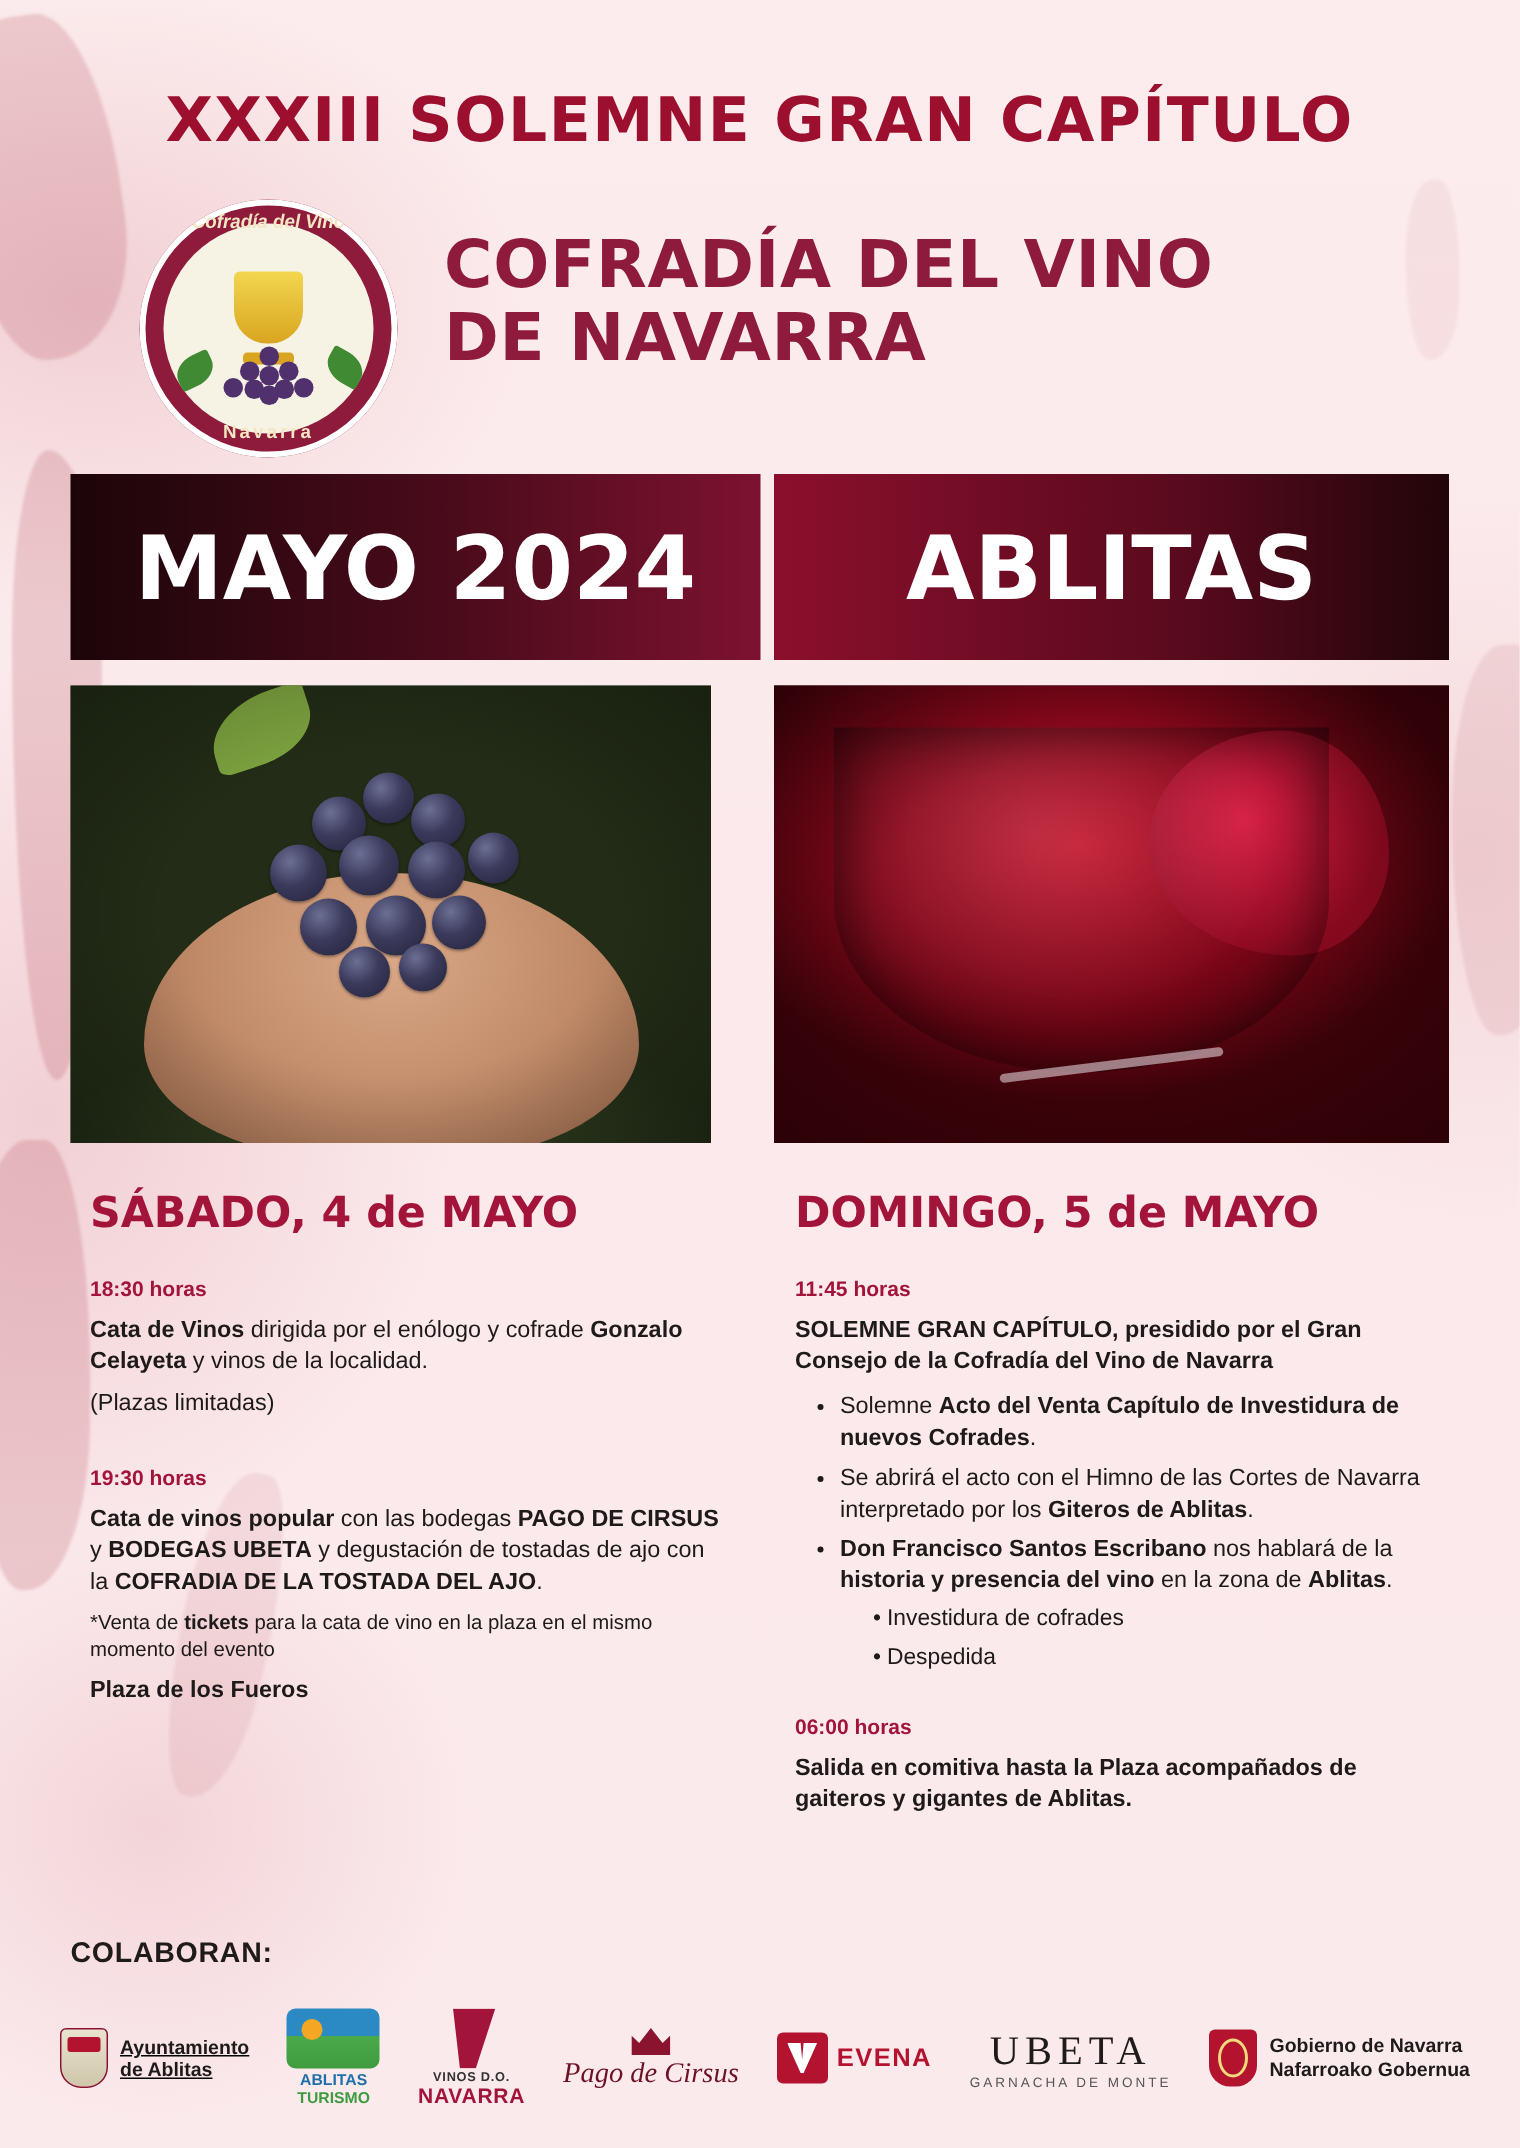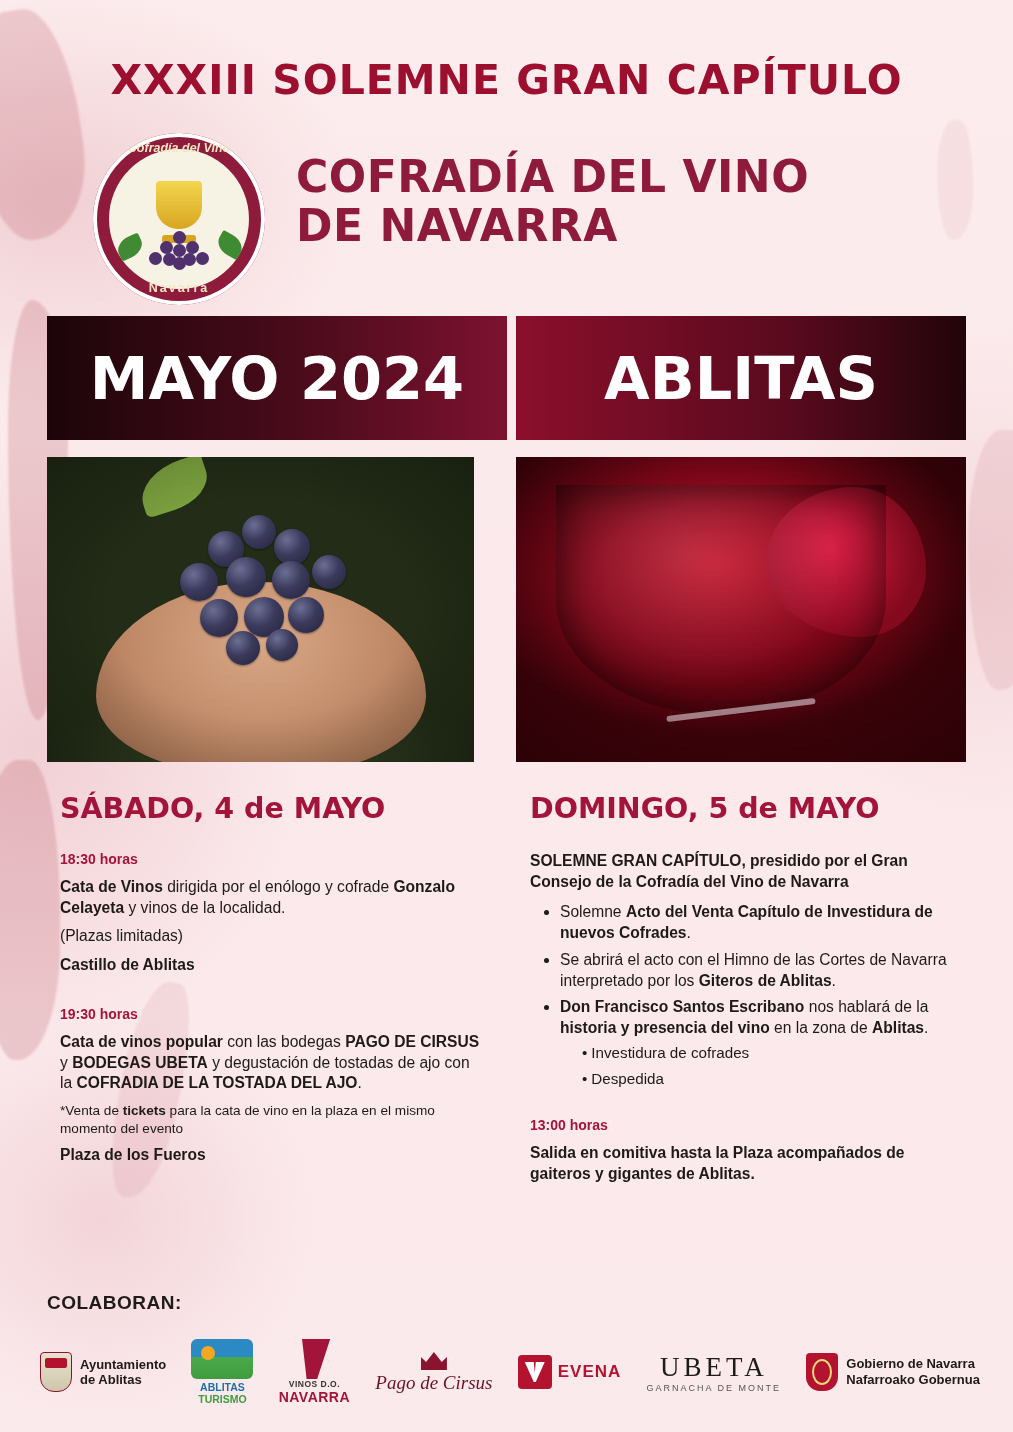--- a/index.html
+++ b/index.html
@@ -295,21 +295,21 @@
   .logos {
     position: absolute;
     left: 40px;
     top: 1336px;
     width: 940px;
     height: 72px;
     display: flex;
     align-items: center;
     justify-content: space-between;
   }
-  .lg { display: flex; align-items: center; gap: 8px; }
+  .lg { display: flex; align-items: center; gap: 8px; text-decoration: underline; }
   .lg .txt { font-size: 13px; line-height: 1.18; color: #1d1a1a; font-weight: bold; }
   .shield {
     width: 30px; height: 38px;
     background: linear-gradient(180deg,#e9e3cf,#cfc6aa);
     border: 1.5px solid #8a1330;
     border-radius: 4px 4px 14px 14px;
     position: relative;
   }
   .shield:after {
     content: "";
@@ -458,37 +458,37 @@
   </div>
 
   <div class="col col-left">
     <div class="day-title">SÁBADO, 4 de MAYO</div>
 
     <div class="hour">18:30 horas</div>
     <p class="para">
       <b>Cata de Vinos</b><span> dirigida por el enólogo y cofrade </span><b>Gonzalo Celayeta</b><span> y vinos de la localidad.</span>
     </p>
     <p class="para">(Plazas limitadas)</p>
-    <p class="para bold">Castillo de Ablitas</p>
 
     <div class="gap"></div>
 
     <div class="hour">19:30 horas</div>
     <p class="para">
       <b>Cata de vinos popular</b><span> con las bodegas </span><b>PAGO DE CIRSUS</b><span> y </span><b>BODEGAS UBETA</b><span> y degustación de tostadas de ajo con la </span><b>COFRADIA DE LA TOSTADA DEL AJO</b><span>.</span>
     </p>
     <p class="para small">
       <span>*Venta de </span><b>tickets</b><span> para la cata de vino en la plaza en el mismo momento del evento</span>
     </p>
     <p class="para bold">Plaza de los Fueros</p>
   </div>
 
   <div class="col col-right">
     <div class="day-title">DOMINGO, 5 de MAYO</div>
 
+    <div class="hour">11:45 horas</div>
     <p class="para bold">
       <b>SOLEMNE GRAN CAPÍTULO</b><span>, presidido por el Gran Consejo de la Cofradía del Vino de Navarra</span>
     </p>
 
     <ul class="bullets">
       <li>
         <span>Solemne </span><b>Acto del Venta Capítulo de Investidura de nuevos Cofrades</b><span>.</span>
       </li>
       <li>
         <span>Se abrirá el acto con el Himno de las Cortes de Navarra interpretado por los </span><b>Giteros de Ablitas</b><span>.</span>
@@ -497,21 +497,21 @@
         <b>Don Francisco Santos Escribano</b><span> nos hablará de la </span><b>historia y presencia del vino</b><span> en la zona de </span><b>Ablitas</b><span>.</span>
         <ul class="subs">
           <li>Investidura de cofrades</li>
           <li>Despedida</li>
         </ul>
       </li>
     </ul>
 
     <div class="gap"></div>
 
-    <div class="hour">13:00 horas</div>
+    <div class="hour">06:00 horas</div>
     <p class="para bold">
       <span style="font-weight:bold">Salida en </span><b>comitiva</b><span style="font-weight:bold"> hasta la Plaza </span><b>acompañados de gaiteros y gigantes de Ablitas</b><span style="font-weight:bold">.</span>
     </p>
   </div>
 
   <div class="colab-title">COLABORAN:</div>
 
   <div class="logos">
 
     <div class="lg">

